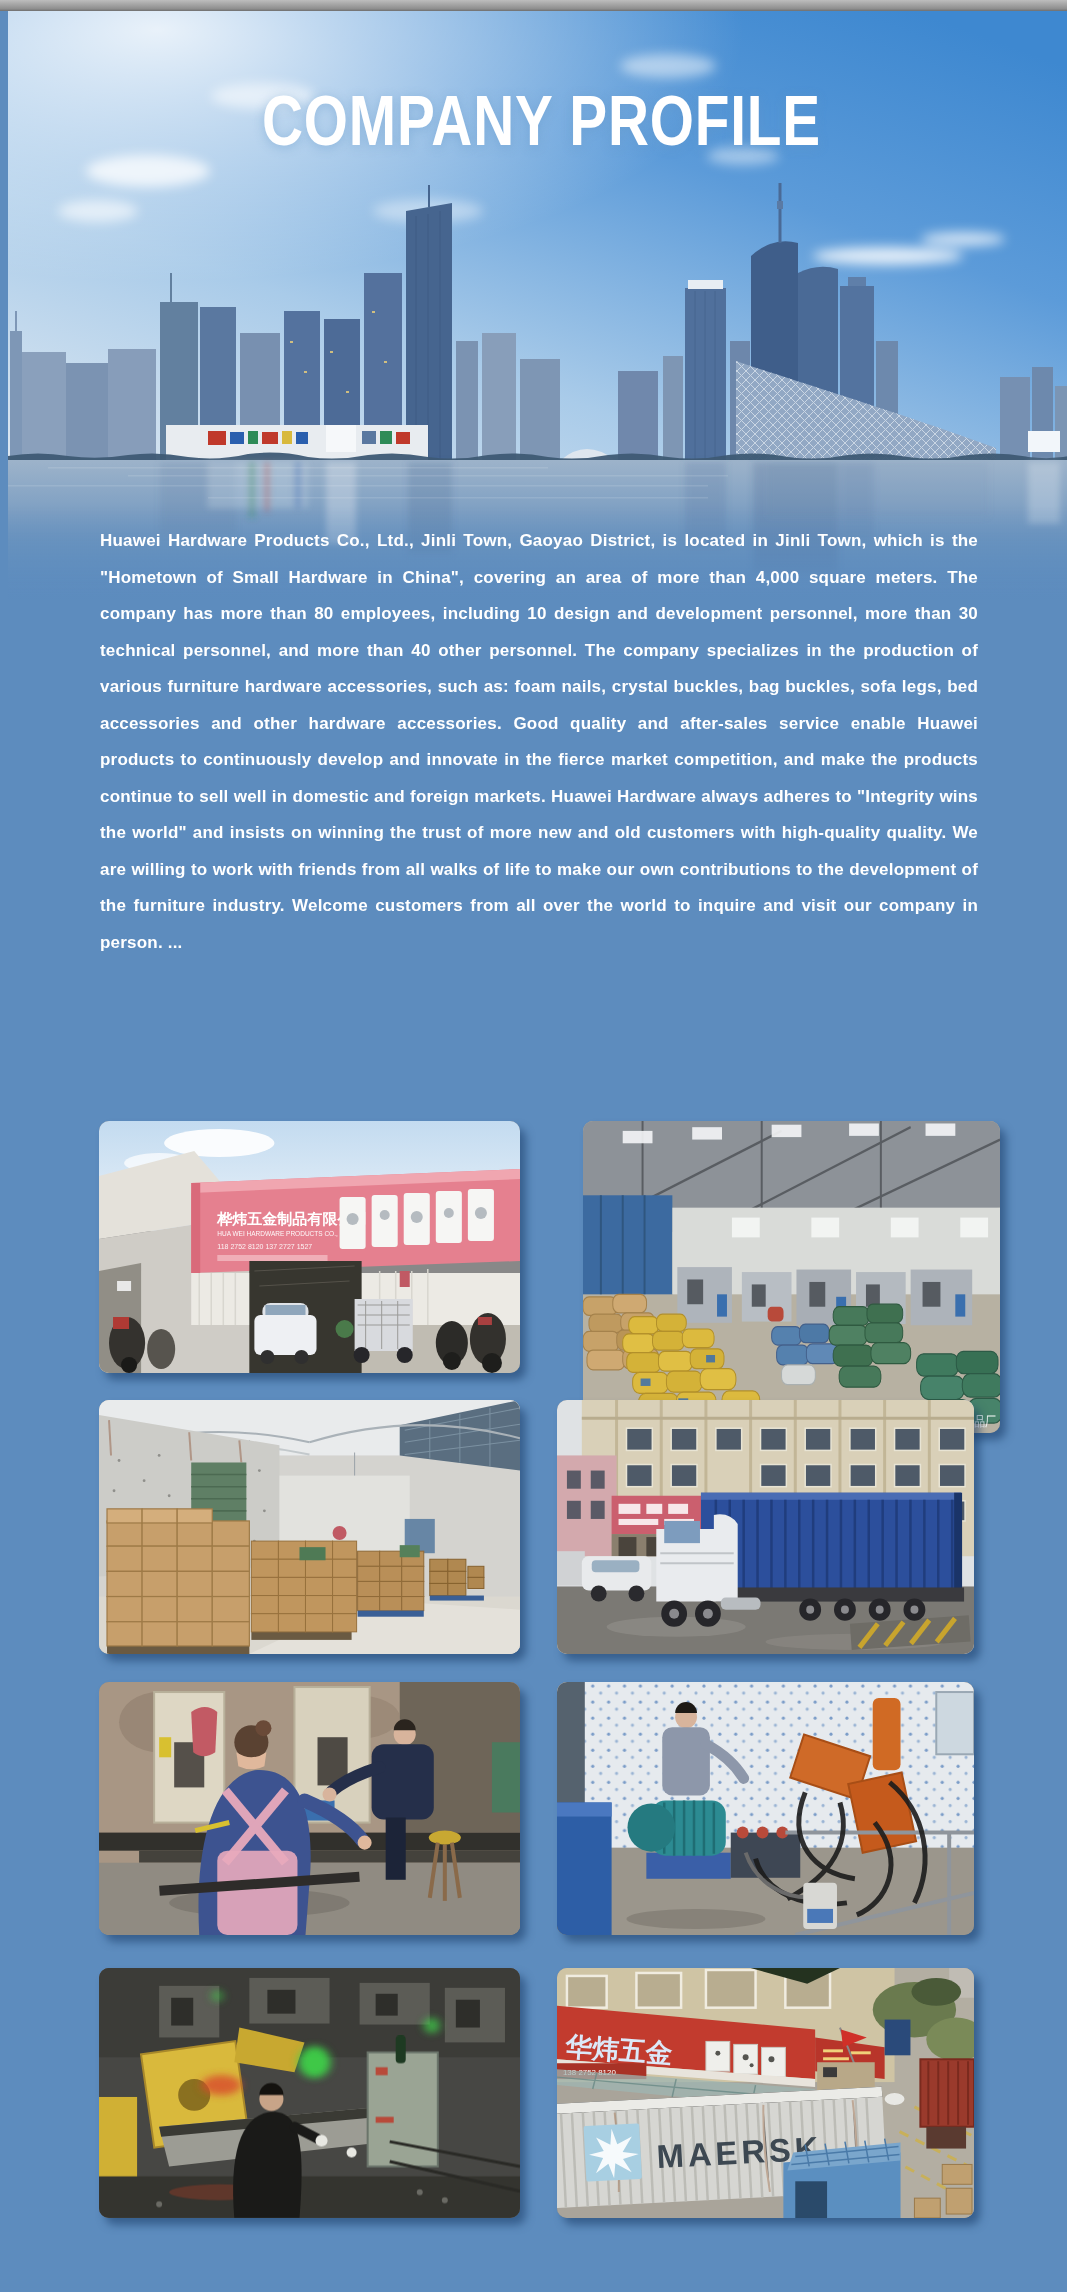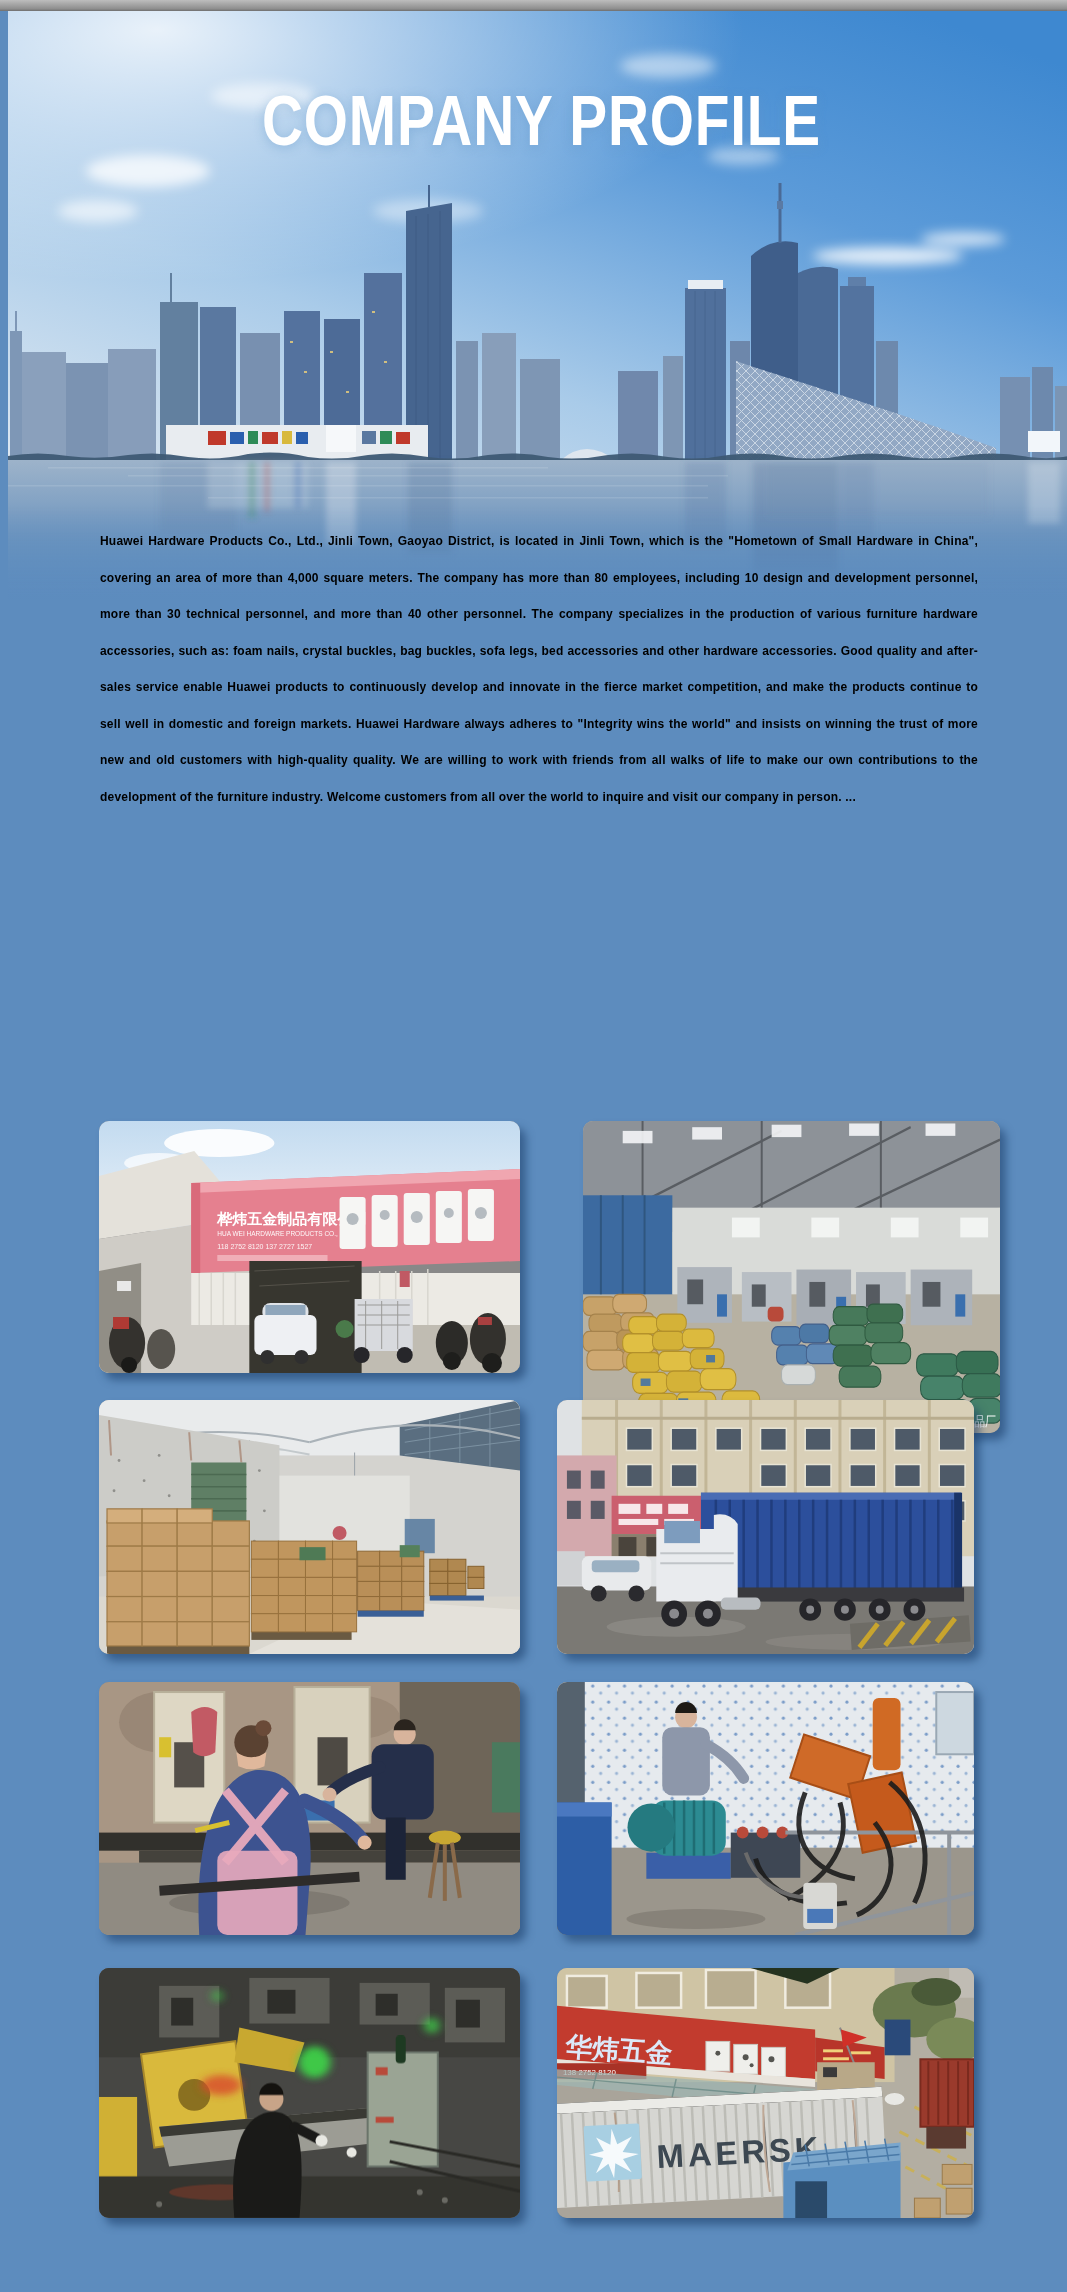--- a/index.html
+++ b/index.html
@@ -7,21 +7,21 @@
         font-family:"Liberation Sans",sans-serif;}
   .top-bar{position:absolute;left:0;top:0;width:1067px;height:11px;
            background:linear-gradient(#bdbdbd,#8e8e8e 80%,#6f6f6f);}
   .hero{position:absolute;left:8px;top:11px;width:1067px;height:589px;}
   .hero svg{display:block;width:1067px;height:589px;}
   .page-title{position:absolute;left:0;top:74px;width:1067px;margin:0;text-align:center;
               font-size:71px;line-height:1;font-weight:700;color:#ffffff;letter-spacing:1px;
               transform:scaleX(.8);transform-origin:50% 50%;
               text-shadow:0 2px 12px rgba(100,150,200,.45);}
   .about{position:absolute;left:100px;top:523px;width:878px;margin:0;
-         color:#000000;font-size:12px;font-weight:700;line-height:36.5px;
+         color:#ffffff;font-size:17px;font-weight:700;line-height:36.5px;
          text-align:justify;letter-spacing:.2px;}
   .photo{position:absolute;border-radius:10px;overflow:hidden;
          box-shadow:6px 7px 9px rgba(23,58,102,.55);background:#888;}
   .photo svg{display:block;width:100%;height:100%;}
   .p1{left:99px;top:1121px;width:421px;height:252px;}
   .p2{left:583px;top:1121px;width:417px;height:312px;}
   .p3{left:99px;top:1400px;width:421px;height:254px;}
   .p4{left:557px;top:1400px;width:417px;height:254px;}
   .p5{left:99px;top:1682px;width:421px;height:253px;}
   .p6{left:557px;top:1682px;width:417px;height:253px;}

